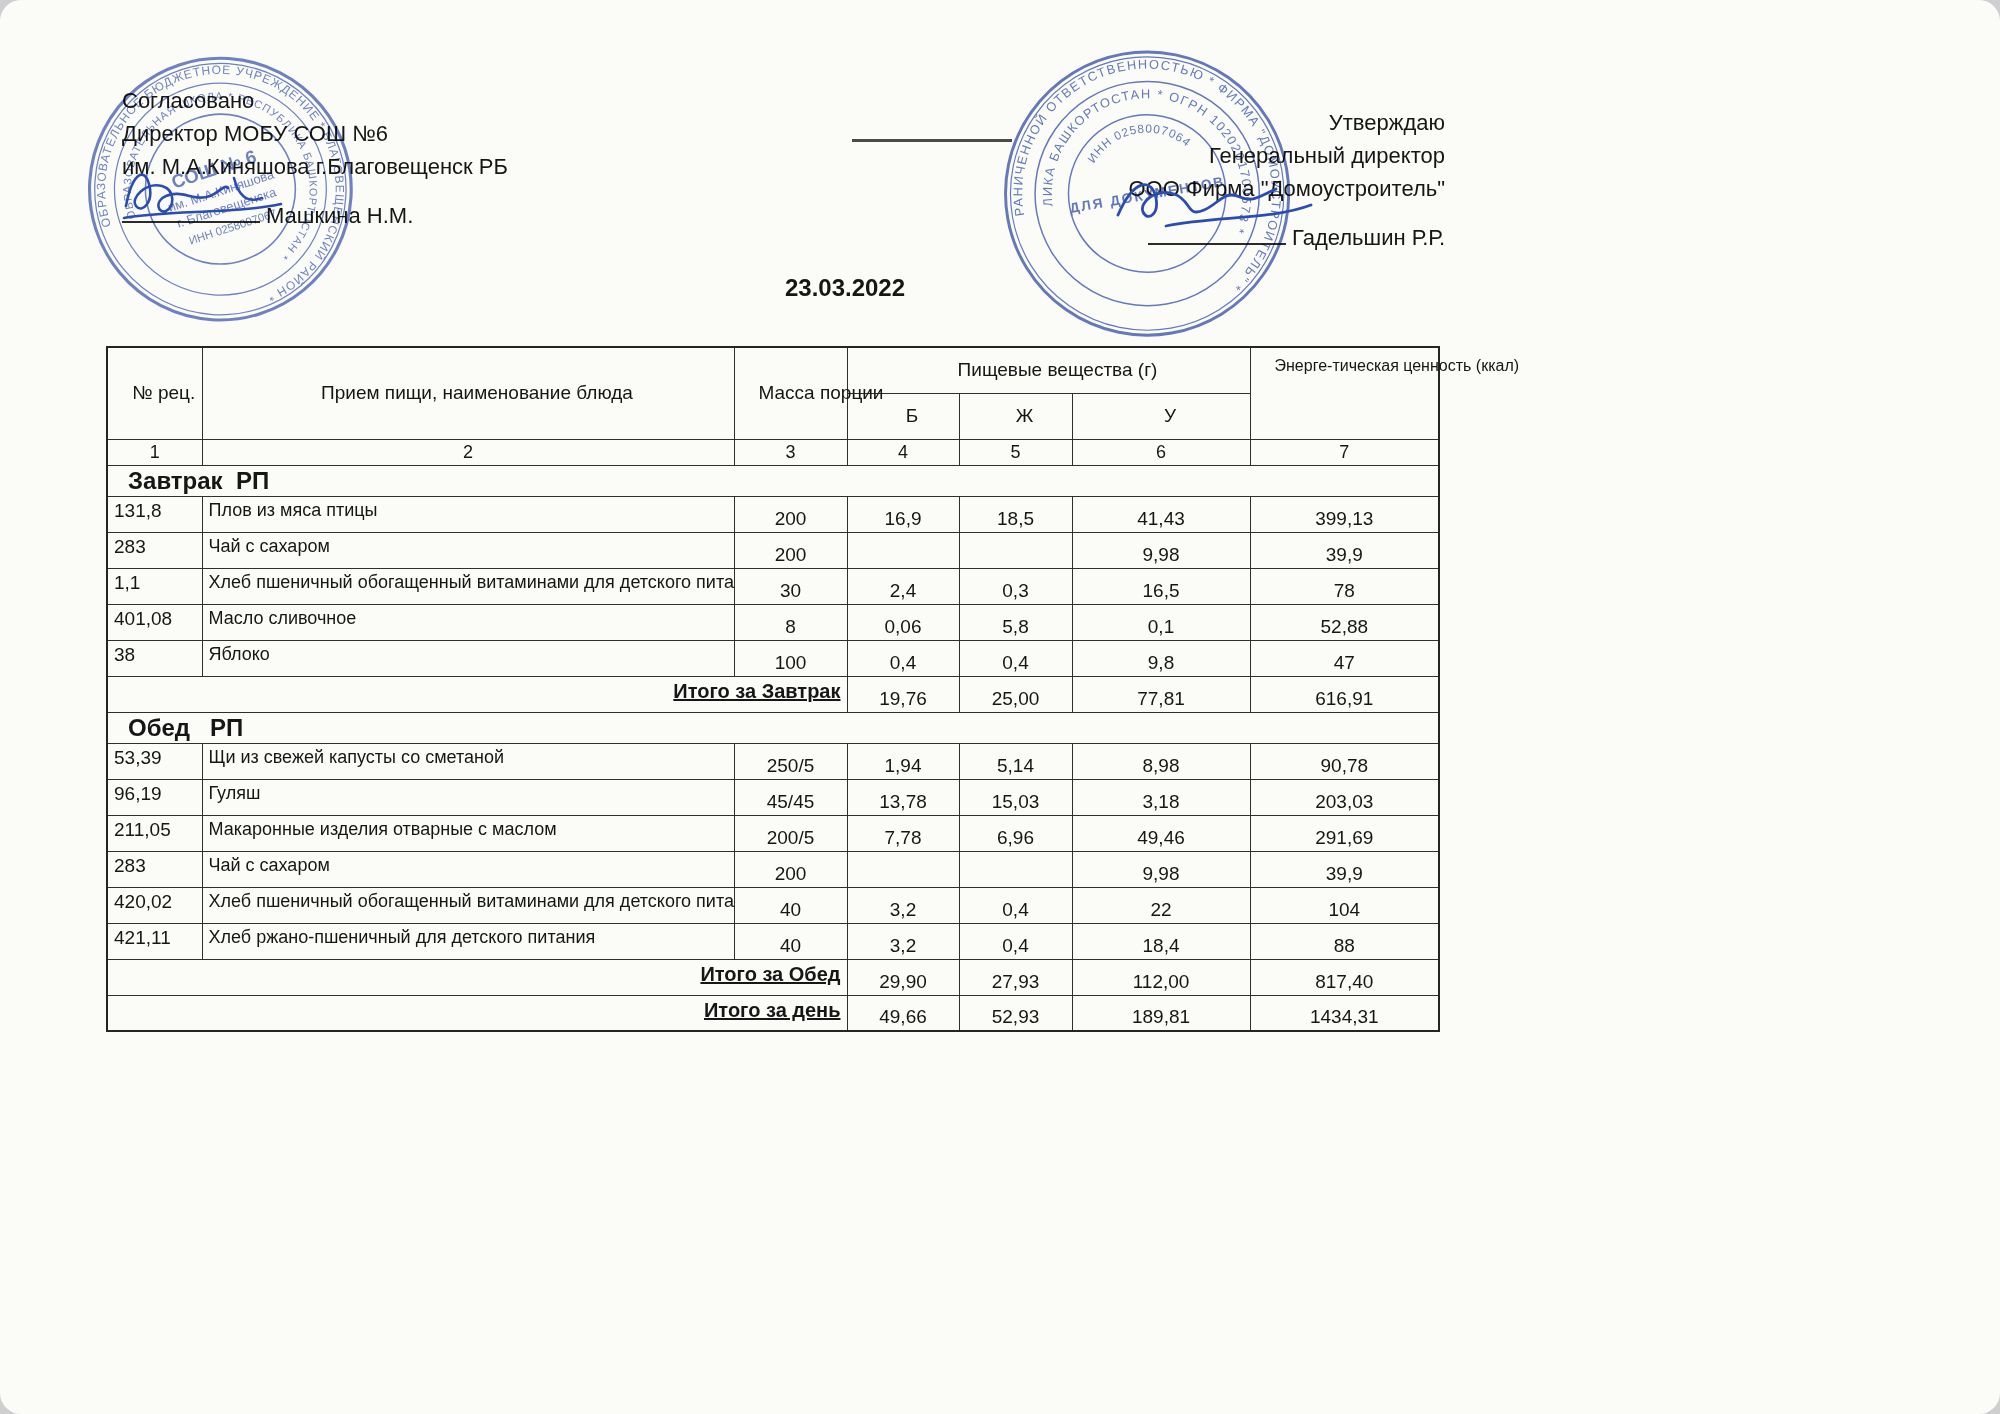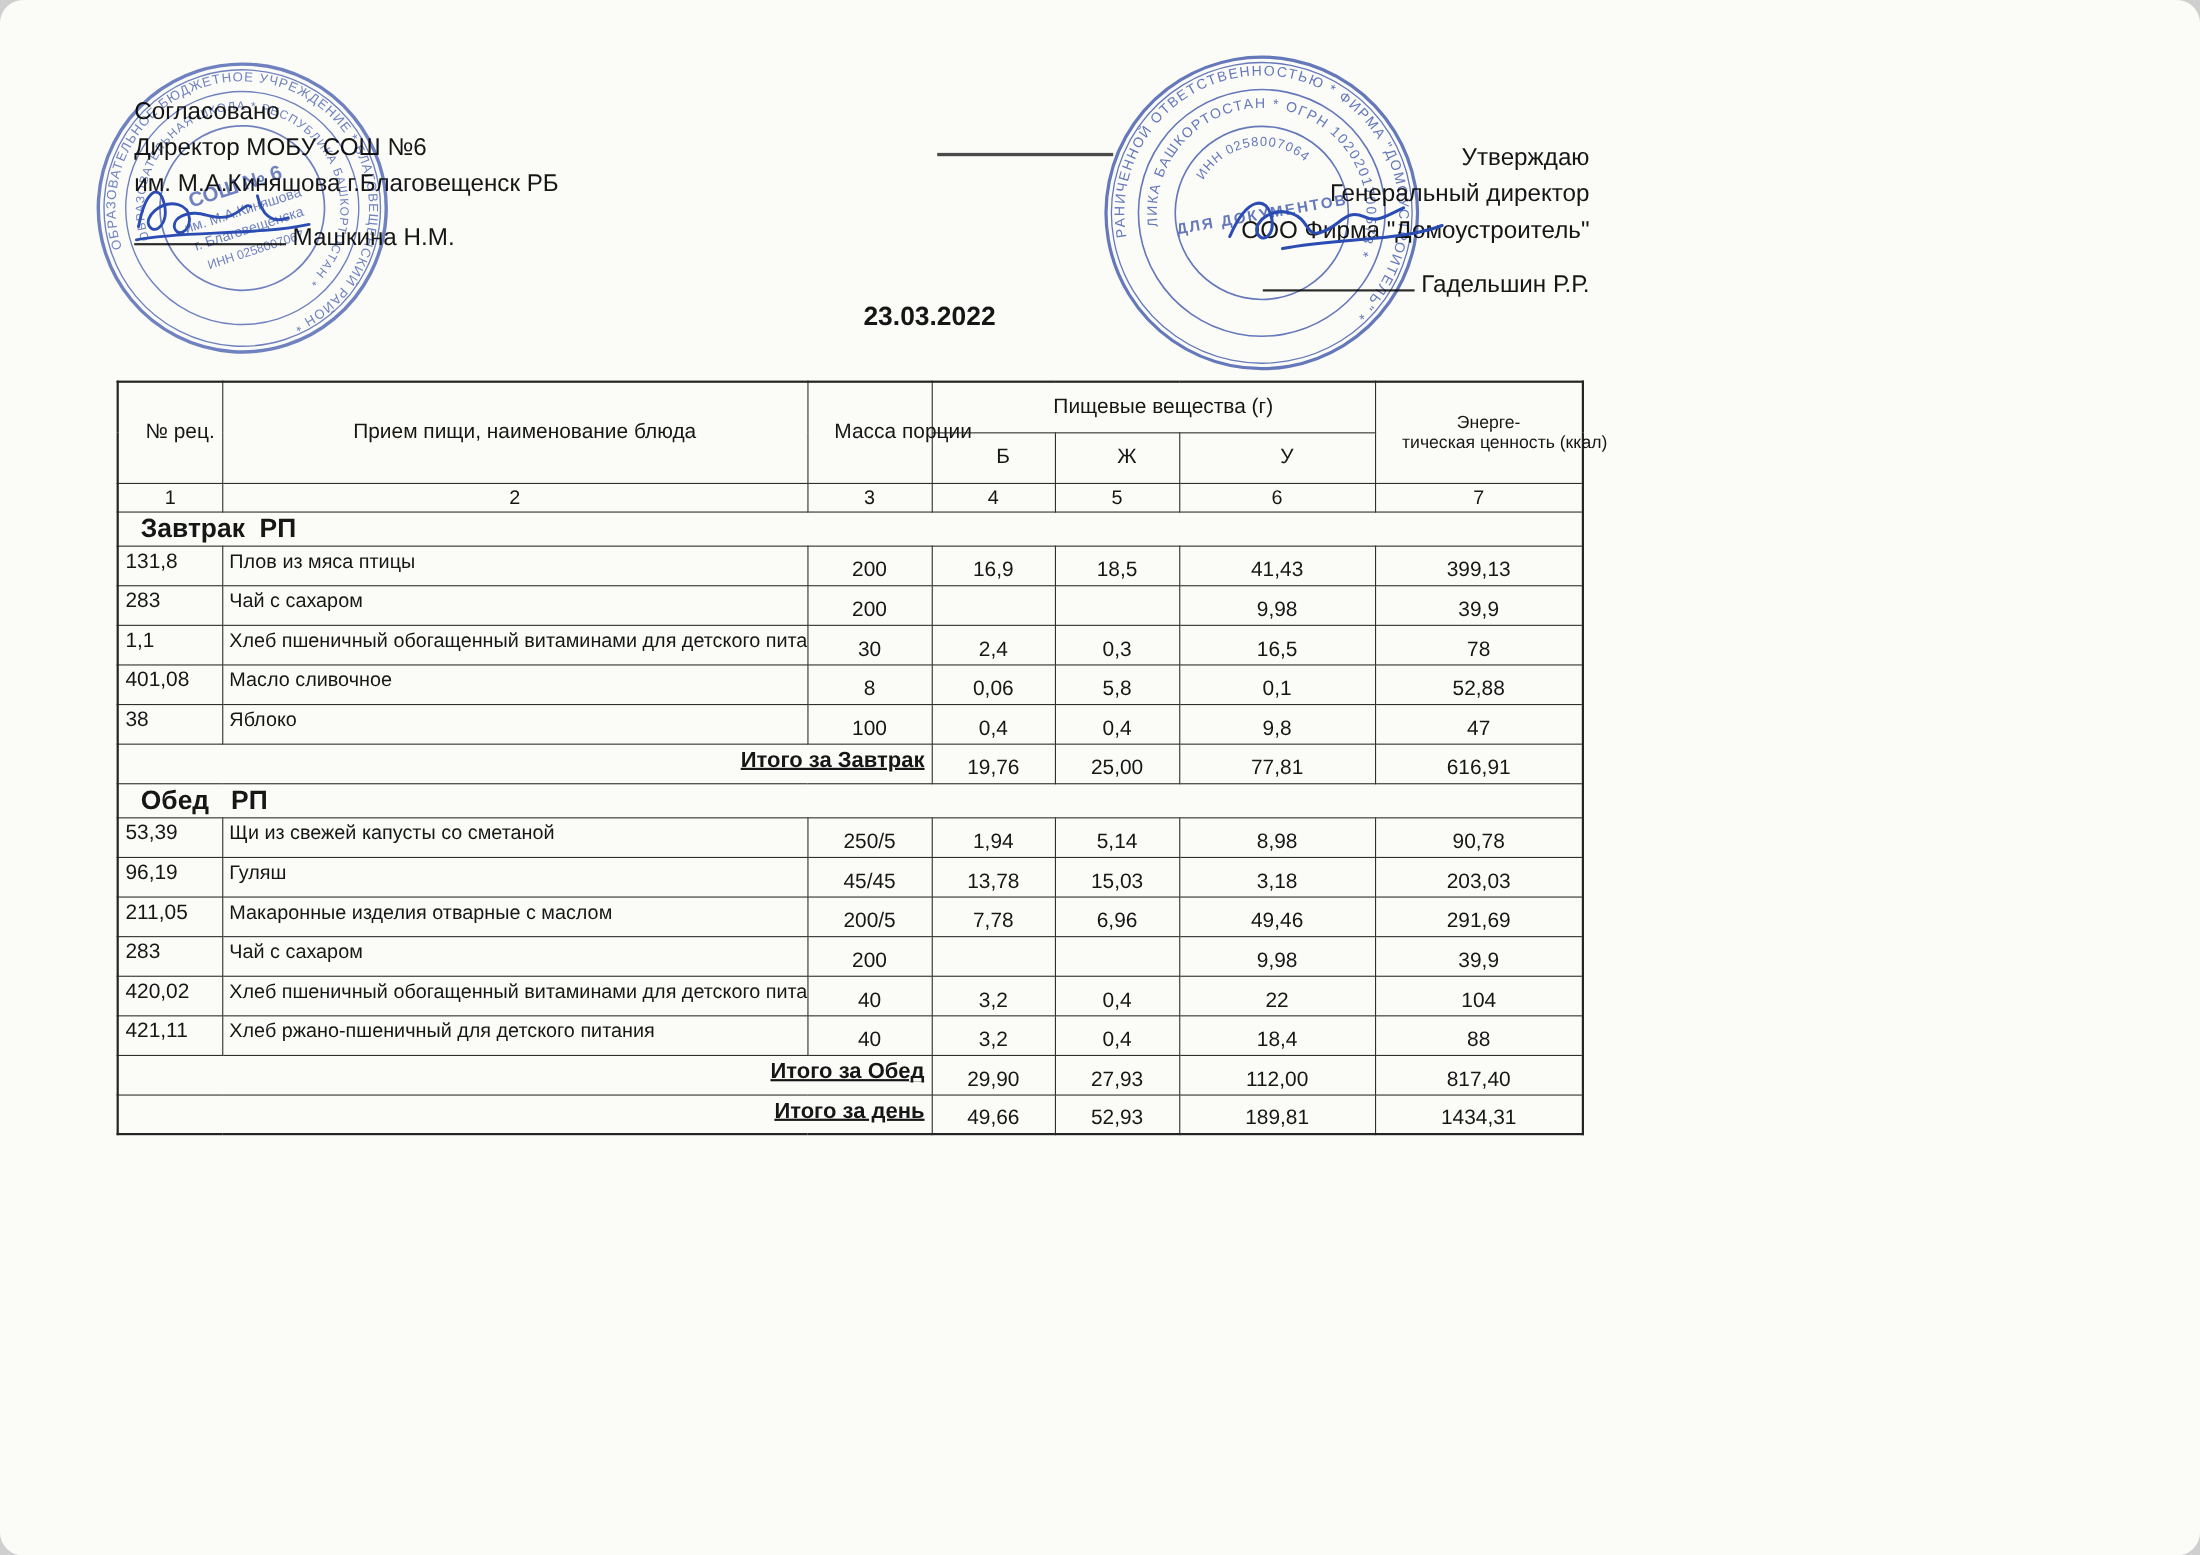--- a/index.html
+++ b/index.html
@@ -5,21 +5,21 @@
   * { box-sizing: border-box; }
   body { margin:0; background:#cfcfcf; }
   .page {
     position:relative; width:2000px; height:1414px;
     background:#fbfbf8; color:#161616; overflow:hidden;
     font-family:"Liberation Sans", sans-serif;
     border-radius:21px;
   }
   .blk { position:absolute; font-size:22px; line-height:33px; }
   .approval-left  { left:122px; top:84px; z-index:2; }
-  .approval-right { left:1125px; top:106px; width:320px; text-align:right; z-index:2;margin-top:20px; }
+  .approval-right { left:1125px; top:106px; width:320px; text-align:right; z-index:2; }
   .sig-row { margin-top:16px; white-space:nowrap; }
   .sig-line { display:inline-block; width:138px; border-bottom:2px solid #2b2b2b; height:20px; margin-right:6px; }
   .doc-date { position:absolute; left:745px; top:274px; width:200px; text-align:center;
               font-size:24px; font-weight:bold; z-index:2; }
   .artifact-line { position:absolute; left:852px; top:139px; width:160px; height:3px; background:#4a4a4a; z-index:2; }
 
   .stamp { position:absolute; mix-blend-mode:multiply; z-index:3; pointer-events:none; }
   .stamp-left  { left:86px;  top:54px;  transform:rotate(-18deg); opacity:.72; }
   .stamp-right { left:1000px; top:46px; transform:rotate(-10deg); opacity:.78; }
   .stamp text { font-family:"Liberation Sans", sans-serif; }
@@ -28,21 +28,21 @@
   .sig-right { left:1106px; top:160px; }
 
   table.menu { position:absolute; left:106px; top:346px; width:1332px; z-index:1;
                border-collapse:collapse; table-layout:fixed; font-size:19px; }
   .menu th, .menu td { border:1.6px solid #2f2f2f; padding:1px 6px; font-weight:normal; }
   .menu { border:2.5px solid #242424; }
   .menu thead th { text-align:center; vertical-align:middle; font-size:19px;padding-left:24px; }
   tr.hdr1 { height:46px; }
   tr.hdr2 { height:46px; }
   th.mass-hdr { font-size:17px; white-space:nowrap; }
-  .energy-hdr { display:flex; flex-direction:column; justify-content:center;
+  .energy-hdr { display:flex; flex-direction:row; justify-content:space-between;
                 height:84px; padding:6px 0 4px 0; font-size:16px; white-space:nowrap; }
   tr.nums td { height:26px; text-align:center; font-size:18px; padding:0; }
   td.section-title { height:28px; font-weight:bold; font-size:24px; padding-left:20px;
                      vertical-align:middle; white-space:pre; }
   tr.data-row { height:36px; }
   td.rec  { text-align:left; vertical-align:top; padding-top:3px; }
   td.dish { text-align:left; vertical-align:top; padding-top:3px; font-size:18px;
             white-space:nowrap; overflow:hidden; }
   td.val  { text-align:center; vertical-align:bottom; padding-bottom:2px; }
   tr.total-row { height:36px; }

